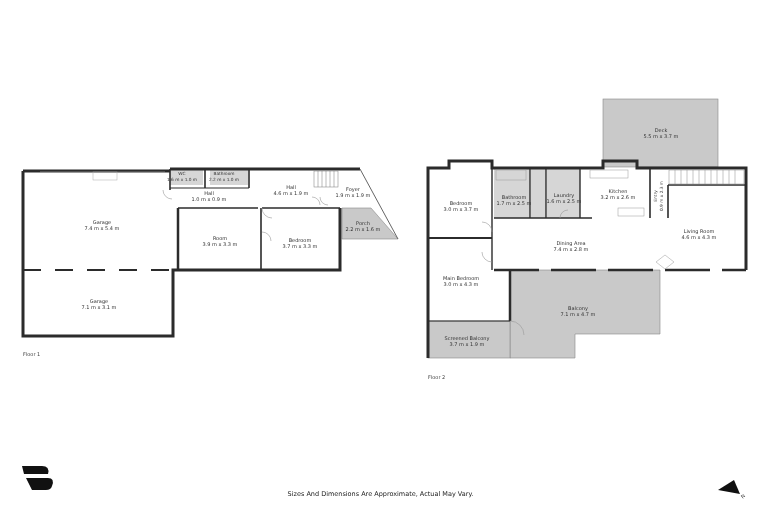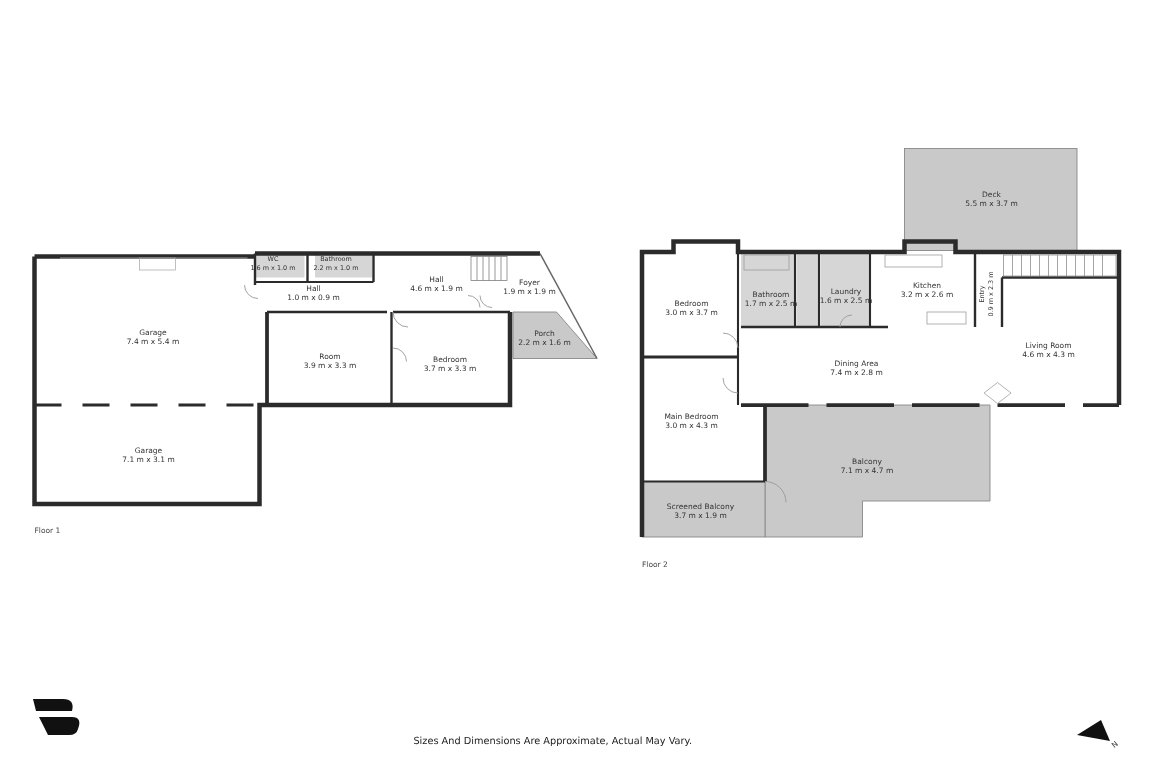--- a/index.html
+++ b/index.html
@@ -1,21 +1,21 @@
 <!DOCTYPE html>
 <html><head>
 <meta charset="utf-8">
 <style>
   html,body{margin:0;padding:0;background:#fff;}
   body{width:768px;height:512px;position:relative;overflow:hidden;font-family:"DejaVu Sans",sans-serif;}
   .plan{position:absolute;left:0;top:0;width:768px;height:512px;}
   .lbl{position:absolute;text-align:center;font-size:5px;line-height:6px;color:#333;white-space:nowrap;transform:translate(-50%,-50%);}
   .lbl span{display:block;}
   .floorlbl{position:absolute;font-size:5px;color:#444;}
-  .disclaimer{position:absolute;left:0;width:737px;top:490px;text-align:center;font-size:6.5px;color:#222;}
+  .disclaimer{position:absolute;left:12px;width:737px;top:490px;text-align:center;font-size:6.5px;color:#222;}
   .logo{position:absolute;left:22px;top:466px;}
   .compass{position:absolute;left:716px;top:478px;}
 </style>
 </head>
 <body>
 
 <div class="plan">
   <svg width="768" height="512">
 
     <g fill="none" stroke="#2b2b2b">

